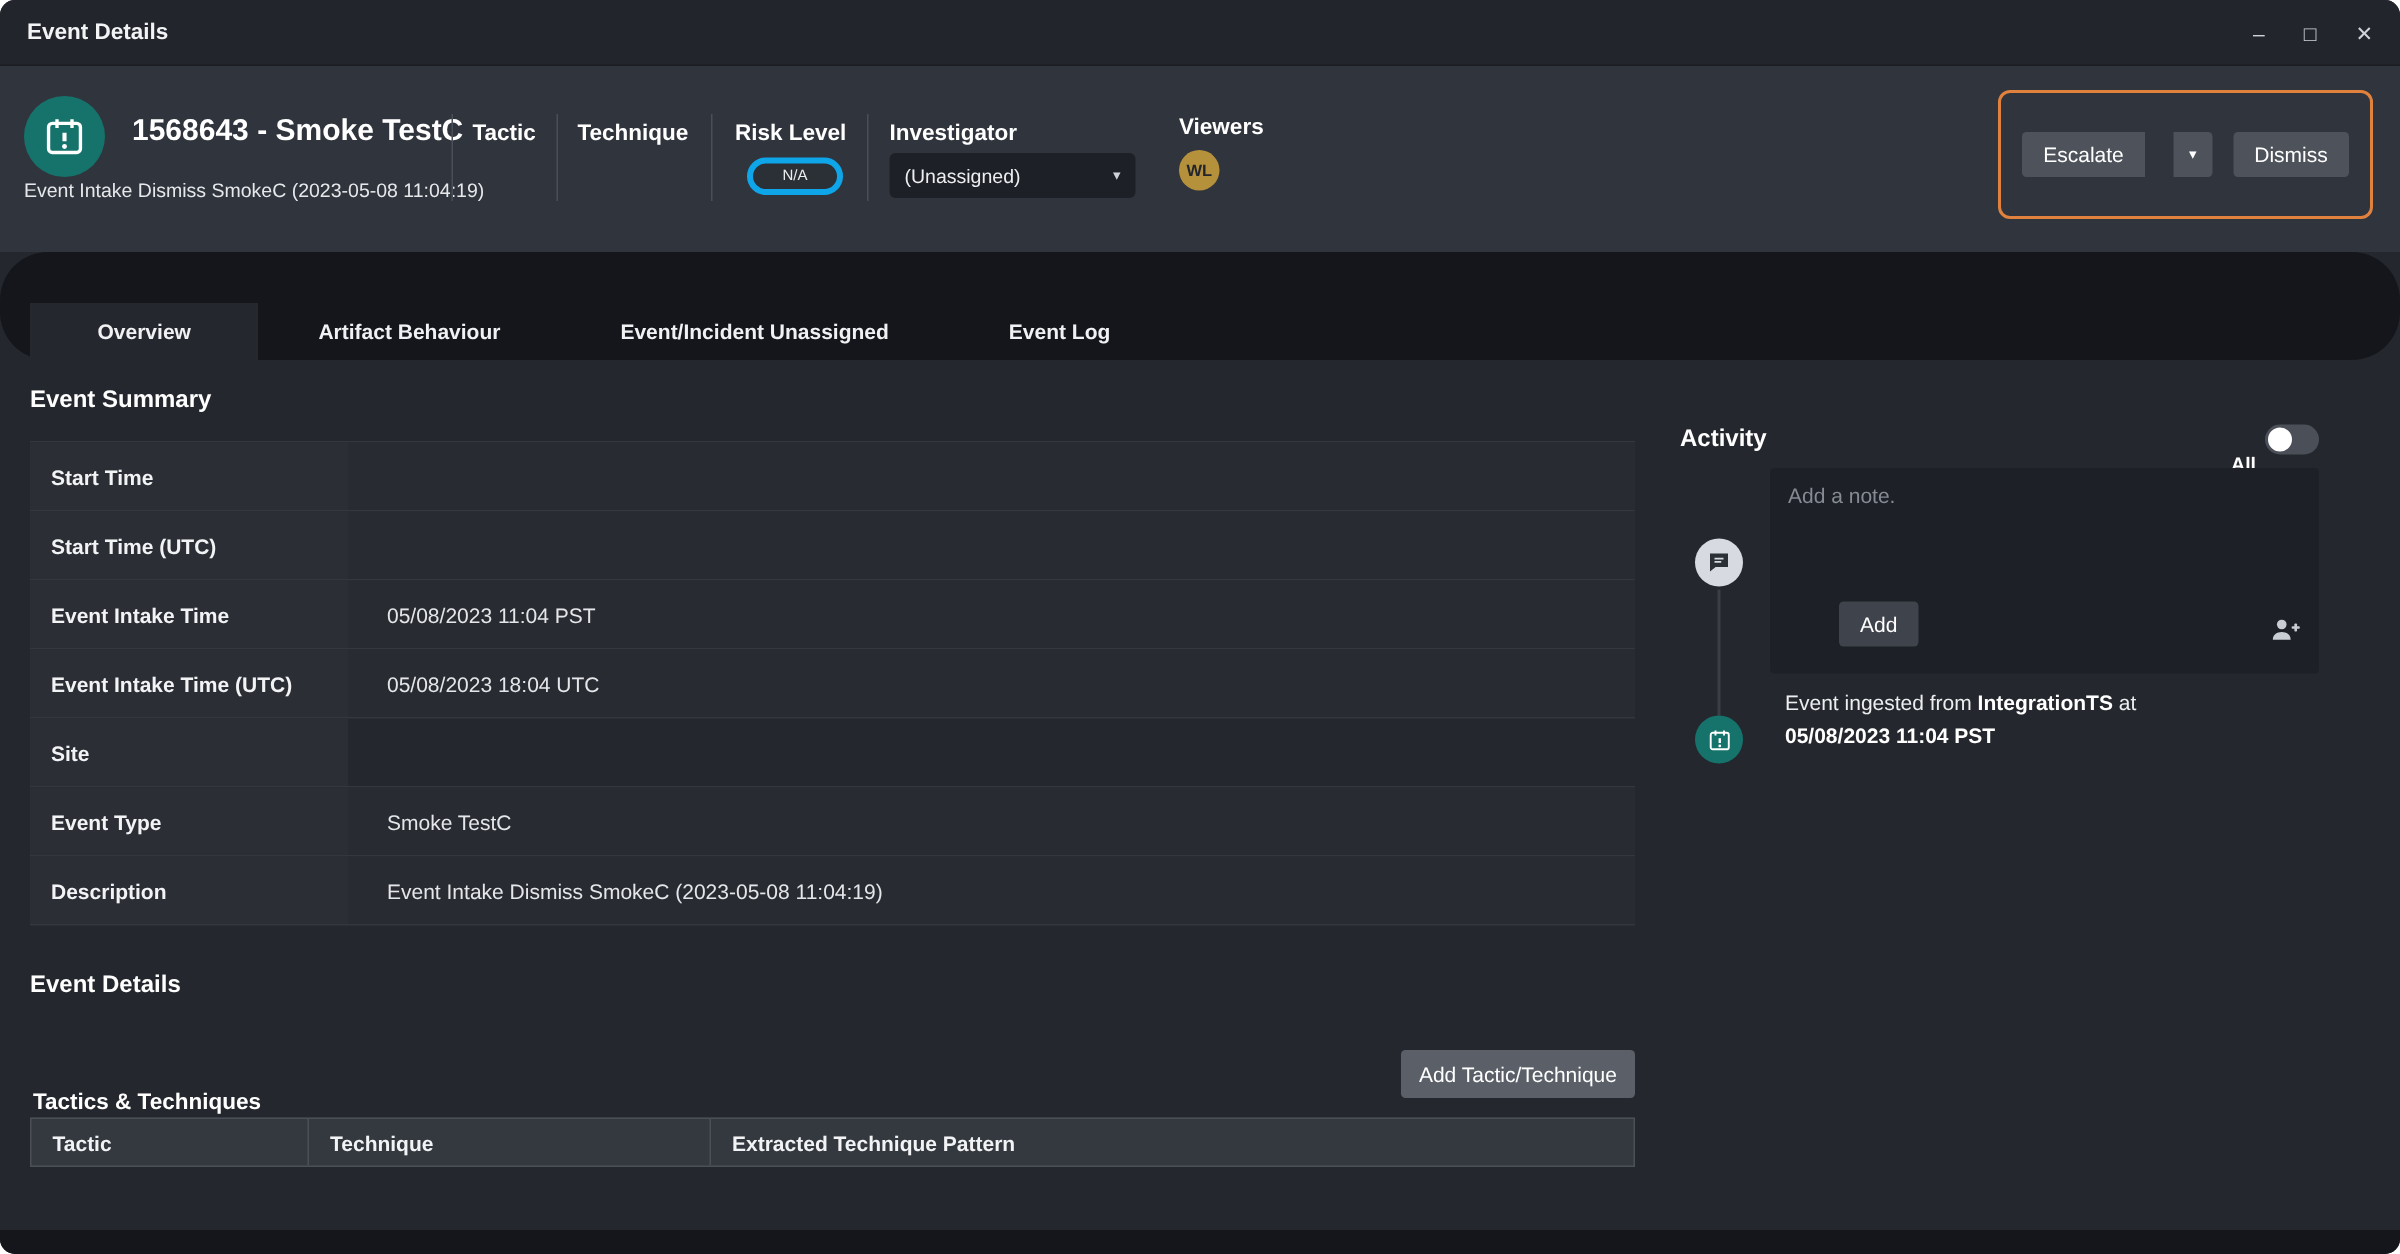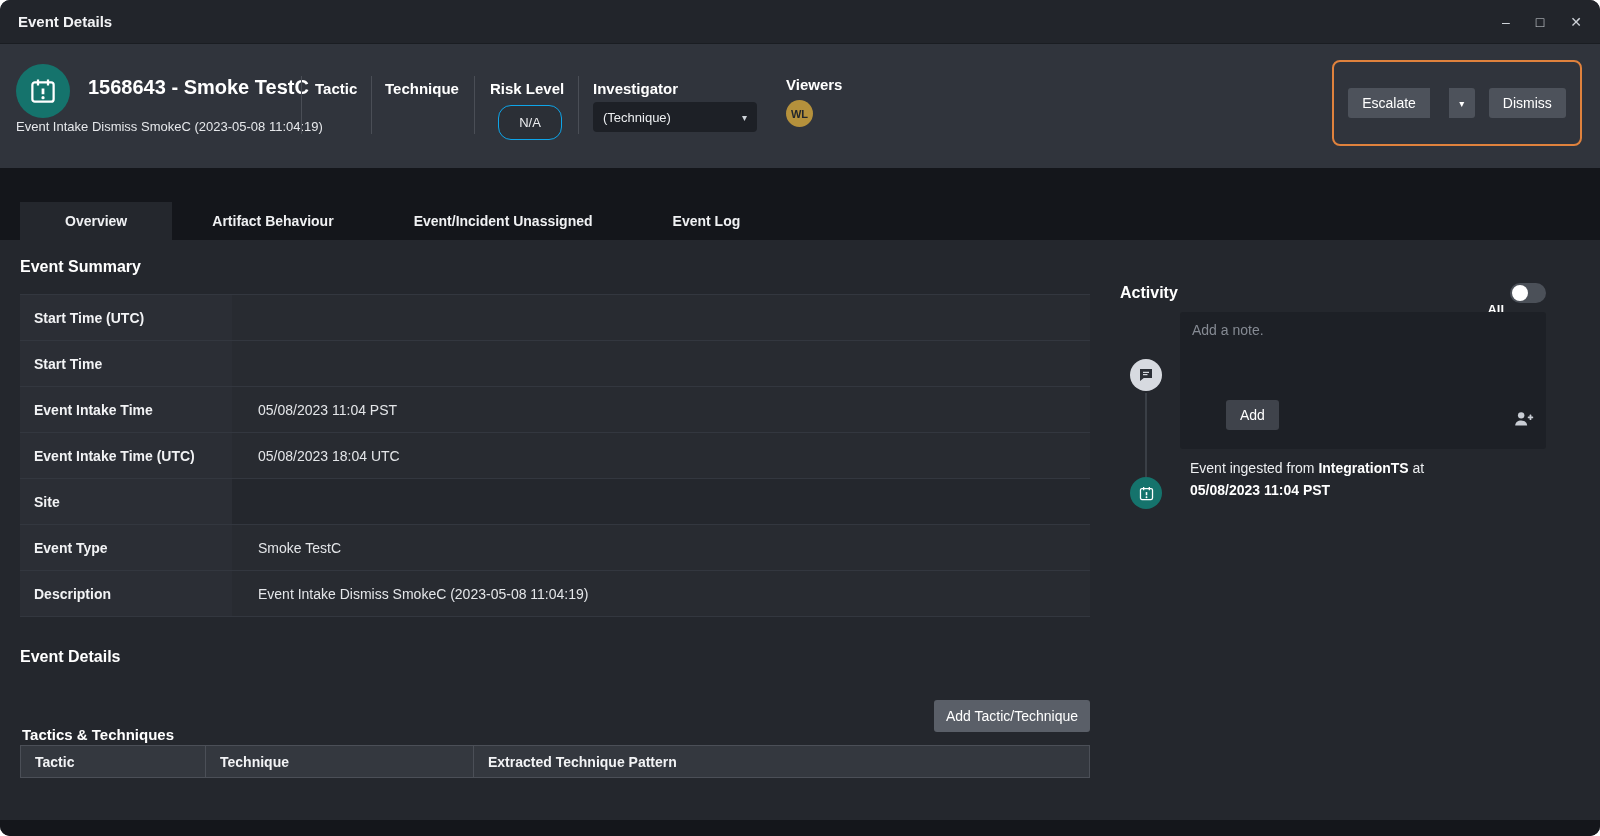--- a/index.html
+++ b/index.html
@@ -39,22 +39,22 @@
   .vdiv1 { left: 301px; } .vdiv2 { left: 371px; } .vdiv3 { left: 474px; } .vdiv4 { left: 578px; }
 
   .col-label { position: absolute; top: 36px; font-size: 15px; font-weight: bold; color: #ffffff; }
   .lab-tactic { left: 315px; }
   .lab-technique { left: 385px; }
   .lab-risk { left: 490px; }
   .lab-investigator { left: 593px; }
   .lab-viewers { left: 786px; top: 32px; }
 
   .risk-pill {
-    position: absolute; left: 498px; top: 61px; width: 64px; height: 35px;
-    border: 1px solid #0ea5e9; border-radius: 13px; font-size: 13px; color: #eceef0;
+    position: absolute; left: 498px; top: 61px; width: 64px; height: 25px;
+    border: 4px solid #0ea5e9; border-radius: 13px; font-size: 10px; color: #eceef0;
     display: flex; align-items: center; justify-content: center; background: #2b2f36;
   }
   .investigator-select {
     position: absolute; left: 593px; top: 58px; width: 164px; height: 30px;
     background: #1d2026; border-radius: 4px; font-size: 13px; color: #eceef0;
     display: flex; align-items: center; padding: 0 10px; cursor: pointer;
   }
   .investigator-select .caret { margin-left: auto; font-size: 10px; color: #cfd3d9; }
 
   .viewer-avatar {
@@ -72,21 +72,21 @@
     background: #4d525b; color: #ffffff; border: none; font-family: inherit;
     font-size: 14px; height: 30px; border-radius: 3px; cursor: pointer; padding: 0 14px;
   }
   .split { display: flex; gap: 19px; }
   .split .btn-main { border-radius: 3px 0 0 3px; }
   .split .btn-caret { border-radius: 0 3px 3px 0; width: 26px; padding: 0; font-size: 10px; }
 
   
   .tabband {
     position: absolute; top: 168px; left: 0; right: 0; height: 72px;
-    background: #14161b; display: flex; align-items: flex-end;
+    background: #14161b; display: flex; align-items: flex-end; border-radius: 32px;
   }
   .tab {
     height: 38px; display: flex; align-items: center; justify-content: center;
     font-size: 14px; font-weight: bold; color: #f0f1f3; cursor: pointer; padding: 0 40px;
   }
   .tab.active { background: #24272d; margin-left: 20px; padding: 0 45px; }
 
   
   .content { position: absolute; top: 240px; left: 0; right: 0; bottom: 16px; background: #24272d; }
   .section-h { font-size: 16px; font-weight: bold; color: #ffffff; }
@@ -195,21 +195,21 @@
     <div class="vdiv vdiv3"></div>
     <div class="vdiv vdiv4"></div>
 
     <div class="col-label lab-tactic">Tactic</div>
     <div class="col-label lab-technique">Technique</div>
     <div class="col-label lab-risk">Risk Level</div>
     <div class="risk-pill">N/A</div>
 
     <div class="col-label lab-investigator">Investigator</div>
     <div class="investigator-select">
-      <span>(Technique)</span>
+      <span>(Unassigned)</span>
       <span class="caret">▾</span>
     </div>
 
     <div class="col-label lab-viewers">Viewers</div>
     <div class="viewer-avatar">WL</div>
 
     <div class="action-box">
       <div class="split">
         <button class="btn btn-main">Escalate</button>
         <button class="btn btn-caret">▾</button>
@@ -225,25 +225,25 @@
     <div class="tab">Event Log</div>
   </div>
 
   <div class="content">
 
     <div class="left-col">
       <div class="section-h h-summary">Event Summary</div>
 
       <div class="summary-table">
         <div class="srow">
+          <div class="slabel">Start Time</div>
+          <div class="svalue"></div>
+        </div>
+        <div class="srow">
           <div class="slabel">Start Time (UTC)</div>
-          <div class="svalue"></div>
-        </div>
-        <div class="srow">
-          <div class="slabel">Start Time</div>
           <div class="svalue"></div>
         </div>
         <div class="srow">
           <div class="slabel">Event Intake Time</div>
           <div class="svalue">05/08/2023 11:04 PST</div>
         </div>
         <div class="srow">
           <div class="slabel">Event Intake Time (UTC)</div>
           <div class="svalue">05/08/2023 18:04 UTC</div>
         </div>

